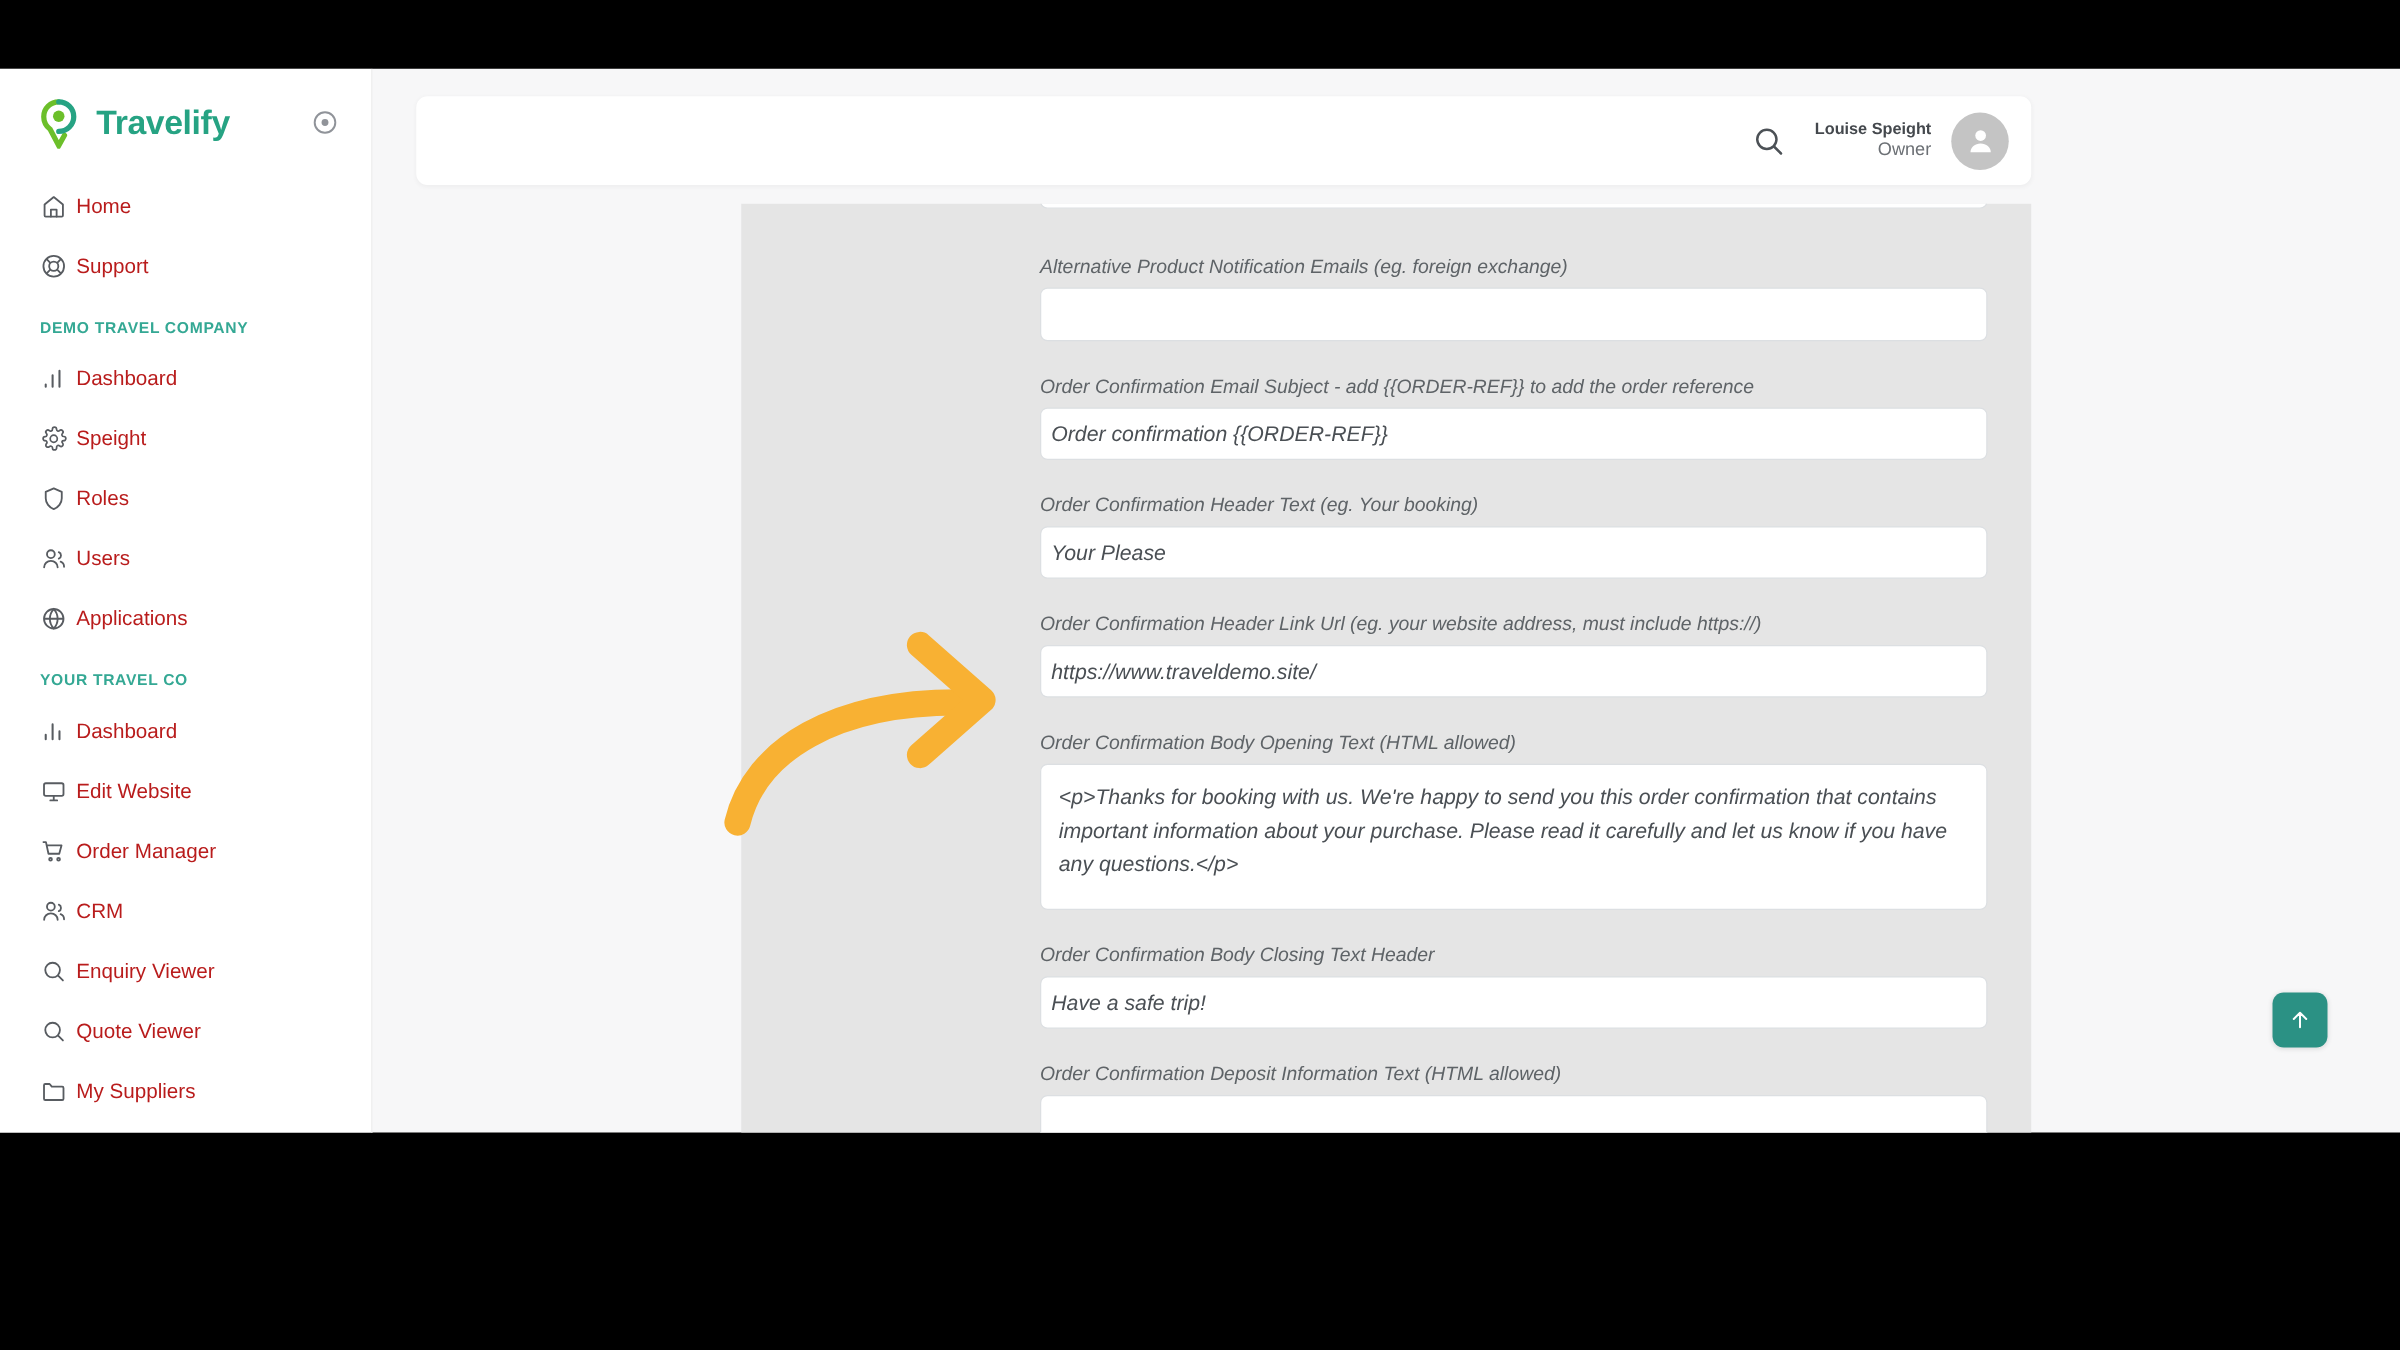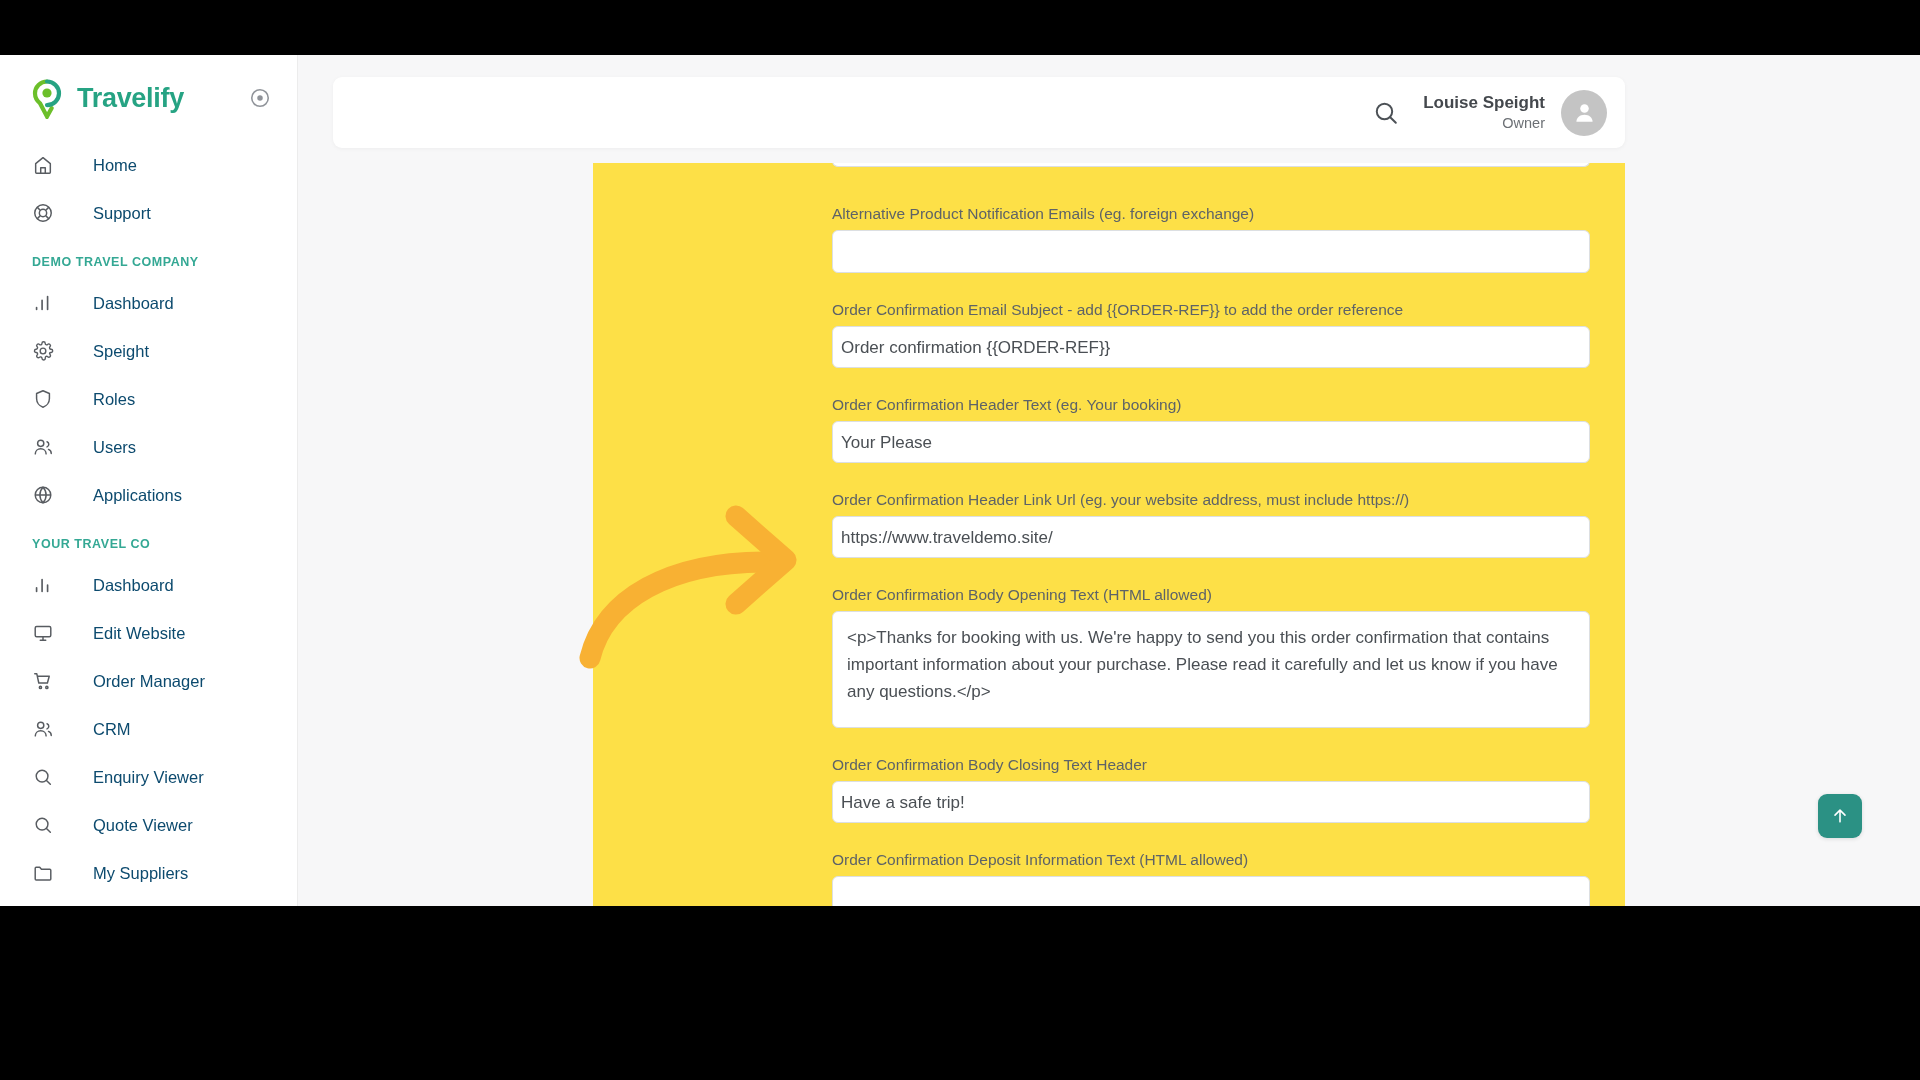--- a/index.html
+++ b/index.html
@@ -50,22 +50,22 @@
     padding-left: 31px;
     cursor: pointer;
   }
   .nav-icon {
     width: 24px; height: 24px; flex: none;
     color: #585c61;
     display: flex; align-items: center; justify-content: center;
   }
   .nav-icon svg { width: 22px; height: 22px; display: block; }
   .nav-label {
-    font-size: 16.5px; color: #0c4a6e;
-    margin-left: 38px; white-space: nowrap;
+    font-size: 16.5px; color: #b91c1c;
+    margin-left: 6px; white-space: nowrap;
   }
   .nav-gap-top { margin-top: 18px; }
 
   
   #header-card {
     position: absolute;
     left: 333px; top: 22px;
     width: 1292px; height: 71px;
     background: #ffffff;
     border-radius: 9px;
@@ -76,37 +76,38 @@
   }
   .hdr-search {
     width: 30px; height: 30px;
     color: #4c5156;
     margin-right: 22px;
     cursor: pointer;
     display: flex; align-items: center; justify-content: center;
   }
   .hdr-search svg { width: 28px; height: 28px; }
   .hdr-user { text-align: right; margin-right: 16px; cursor: pointer; }
-  .hdr-user-name { font-size: 17px; font-weight: bold; color: #44484d; line-height: 1.25; }
+  .hdr-user-name { font-size: 13px; font-weight: bold; color: #44484d; line-height: 1.25; }
   .hdr-user-role { font-size: 14.5px; color: #6c7075; line-height: 1.3; }
   .hdr-avatar {
     width: 46px; height: 46px; border-radius: 50%;
     background: #c4c4c4;
     display: flex; align-items: center; justify-content: center;
     cursor: pointer;
   }
   .hdr-avatar svg { width: 27px; height: 27px; color: #ffffff; }
 
   
   #content-panel {
     position: absolute;
     left: 593px; top: 108px;
     width: 1032px; height: 842px;
-    background: #fde047;
+    background: #e5e5e5;
     overflow: hidden;
+    font-style: italic;
   }
   #form-col {
     position: absolute;
     left: 239px; top: 0;
     width: 760px;
   }
   .field-block { margin-bottom: 0; }
   .field-label {
     font-size: 15.5px; color: #5e6367;
     margin-bottom: 7px; white-space: nowrap;

